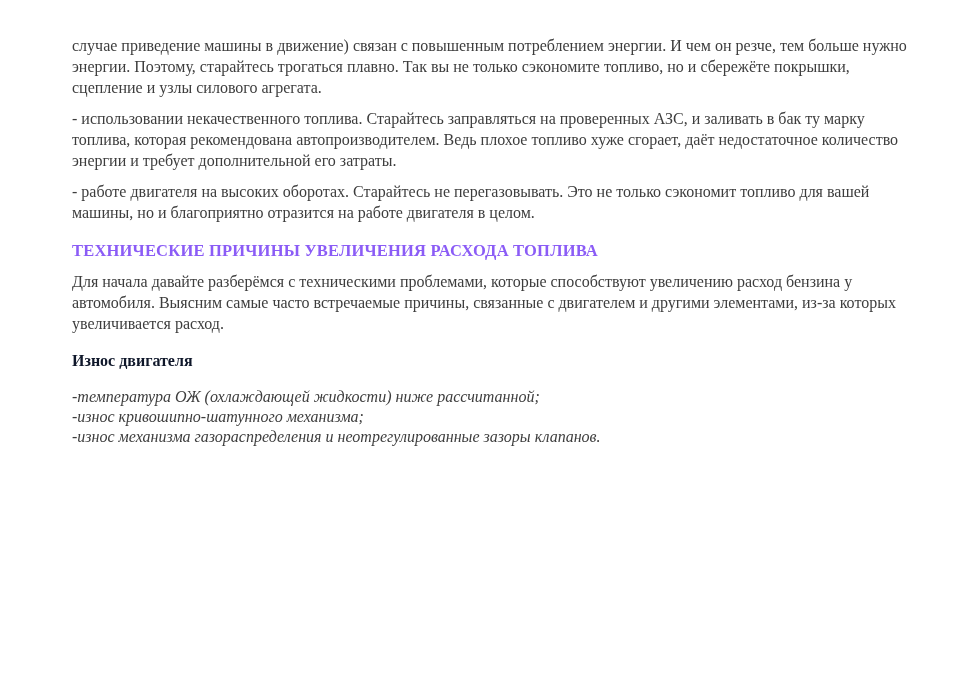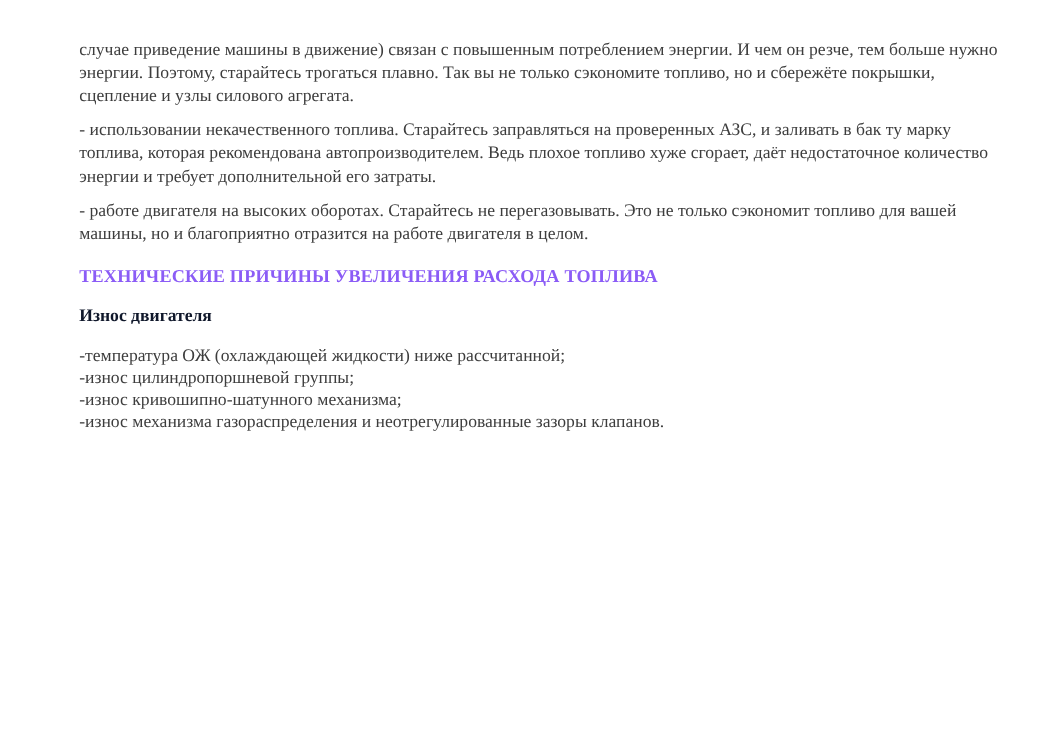--- a/index.html
+++ b/index.html
@@ -34,47 +34,48 @@
   .sub-heading {
     font-size: 16px;
     line-height: 21px;
     font-weight: 700;
     margin: 16px 0 15px 0;
     color: #0f172a;
   }
   .plain-list {
     list-style: none;
     margin: 16px 0 12px 0;
+    font-style: italic;
   }
   .plain-list li {
     font-size: 16px;
     line-height: 20px;
   }
 </style>
 </head>
 <body>
 
 <div class="page">
   <div class="content">
 
     <p class="body-par">случае приведение машины в движение) связан с повышенным потреблением энергии. И чем он резче, тем больше нужно энергии. Поэтому, старайтесь трогаться плавно. Так вы не только сэкономите топливо, но и сбережёте покрышки, сцепление и узлы силового агрегата.</p>
 
     <p class="body-par">- использовании некачественного топлива. Старайтесь заправляться на проверенных АЗС, и заливать в бак ту марку топлива, которая рекомендована автопроизводителем. Ведь плохое топливо хуже сгорает, даёт недостаточное количество энергии и требует дополнительной его затраты.</p>
 
     <p class="body-par">- работе двигателя на высоких оборотах. Старайтесь не перегазовывать. Это не только сэкономит топливо для вашей машины, но и благоприятно отразится на работе двигателя в целом.</p>
 
     <h2 class="section-heading">ТЕХНИЧЕСКИЕ ПРИЧИНЫ УВЕЛИЧЕНИЯ РАСХОДА ТОПЛИВА</h2>
 
+    <p class="body-par">Для начала давайте разберёмся с техническими проблемами, которые способствуют увеличению расход бензина у автомобиля. Выясним самые часто встречаемые причины, связанные с двигателем и другими элементами, из-за которых увеличивается расход.</p>
 
     <h3 class="sub-heading">Износ двигателя</h3>
 
 
     <ul class="plain-list">
       <li>-температура ОЖ (охлаждающей жидкости) ниже рассчитанной;</li>
-      <li>-износ цилиндропоршневой группы;</li>
       <li>-износ кривошипно-шатунного механизма;</li>
       <li>-износ механизма газораспределения и неотрегулированные зазоры клапанов.</li>
     </ul>
 
 
 
   </div>
 </div>
 
 </body></html>

